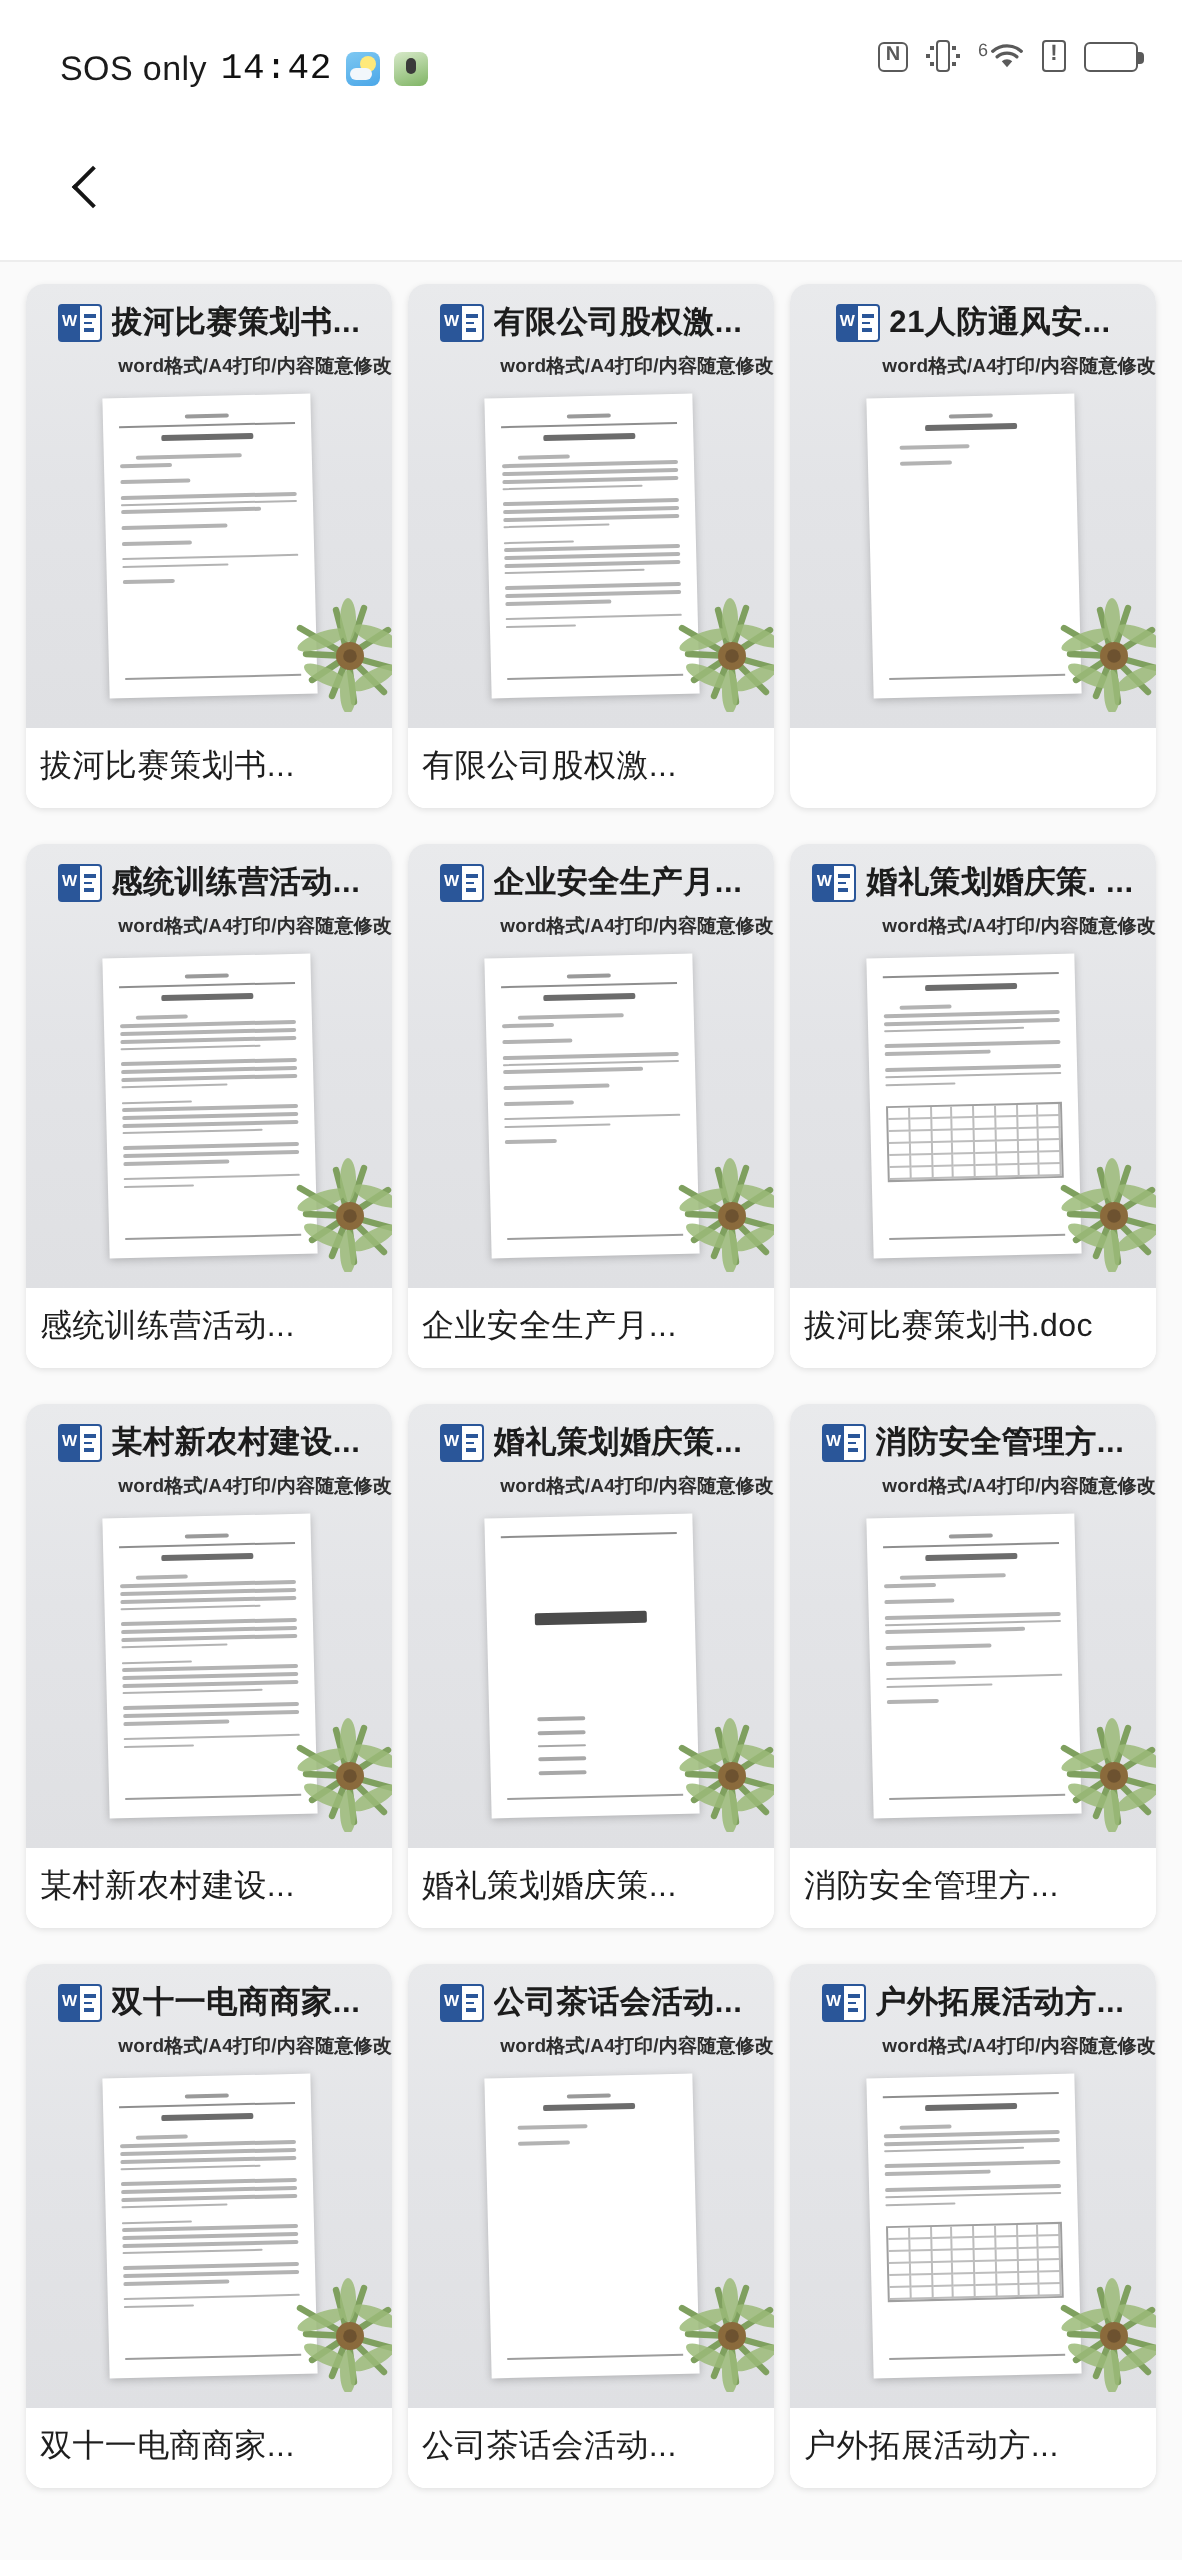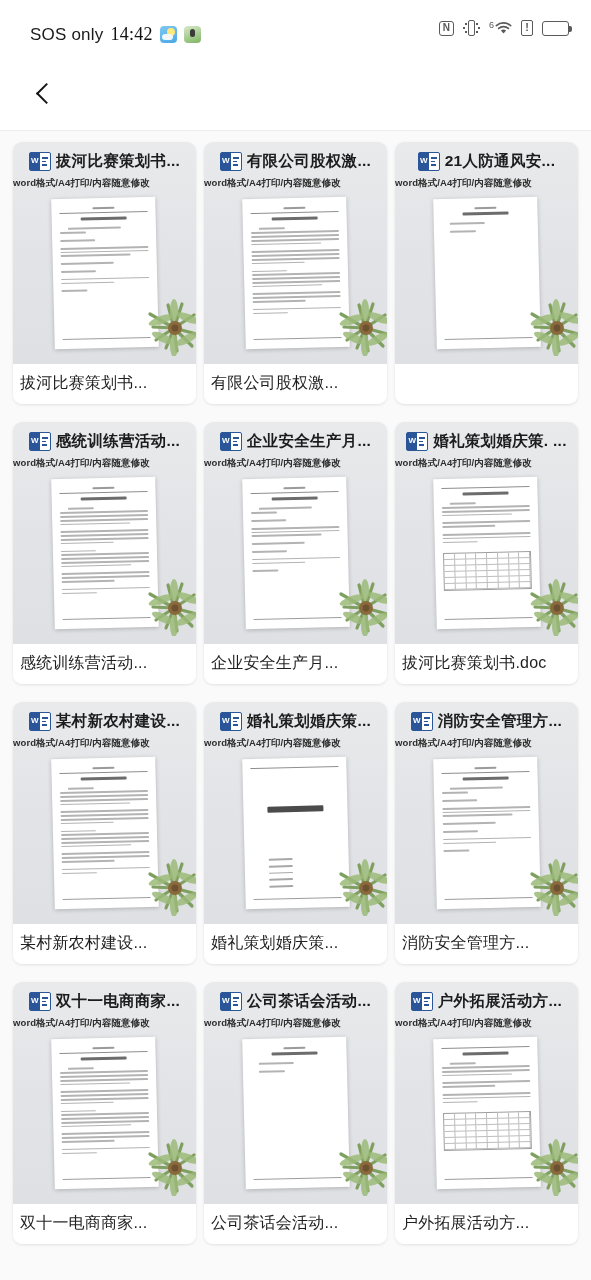--- a/index.html
+++ b/index.html
@@ -20,21 +20,21 @@
     padding: 0 22px 0 30px;
     background: #ffffff;
   }
   .status-left { display: flex; align-items: center; gap: 7px; margin-top: 13px; }
   .sos-text {
     font-size: 17px; color: #1b1b1b; letter-spacing: .2px;
     font-family: "Liberation Sans", sans-serif;
   }
   .clock-text {
     font-size: 18px; color: #111; letter-spacing: .3px;
-    font-family: Liberation Serif, serif;
+    font-family: Liberation Mono, monospace;
   }
   .mini-app-icon {
     width: 17px; height: 17px; border-radius: 4px;
     display: inline-block; position: relative; overflow: hidden;
   }
   .mini-app-icon.weather {
     background: linear-gradient(160deg,#7ec8f2 0%,#4ba7e8 100%);
   }
   .mini-app-icon.weather::before {
     content:""; position:absolute; width:8px; height:8px; border-radius:50%;
@@ -166,21 +166,21 @@
   .word-icon .wlines i { display: block; height: 1.5px; background: #2a5699; }
   .word-icon .wlines i:nth-child(2) { width: 70%; }
   .word-icon .wlines i:nth-child(3) { width: 85%; }
   .card-title {
     font-size: 15.5px; color: #1c1c1c; font-weight: 600;
     white-space: nowrap; overflow: hidden;
     font-family: "Liberation Sans", "DejaVu Sans", sans-serif;
     letter-spacing: .3px;
   }
   .card-sub {
-    margin-top: 5px; text-align: left;
+    margin-top: 5px; text-align: right;
     font-size: 9.5px; color: #2d2d2d; font-weight: 700;
     letter-spacing: .1px;
     font-family: "Liberation Sans", "DejaVu Sans", sans-serif;
   }
 
   
   .thumb-wrap {
     position: absolute; left: 0; right: 0; bottom: 0; top: 56px;
     display: flex; align-items: flex-start; justify-content: center;
   }

